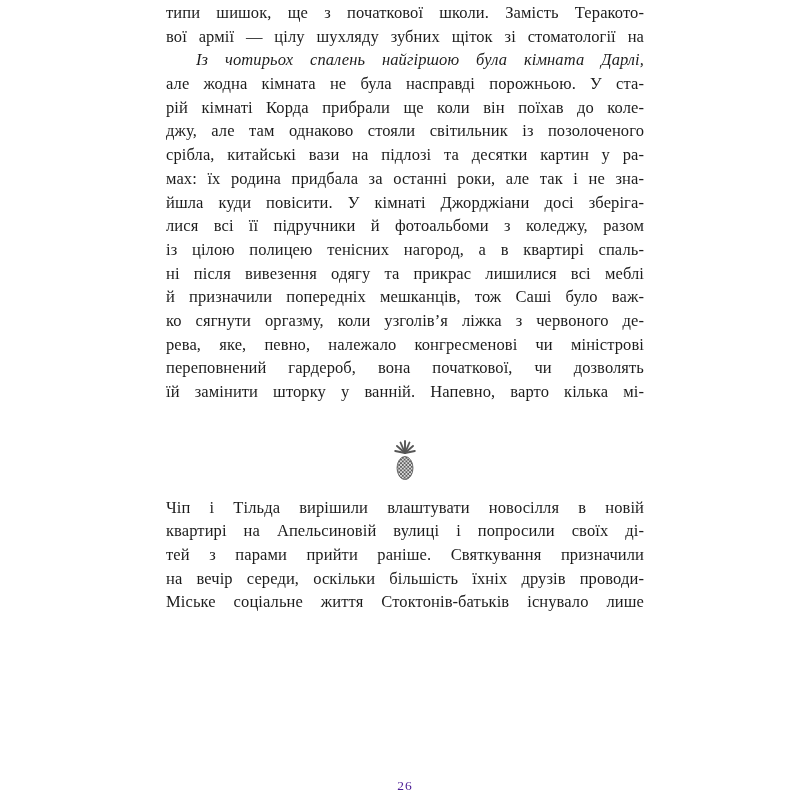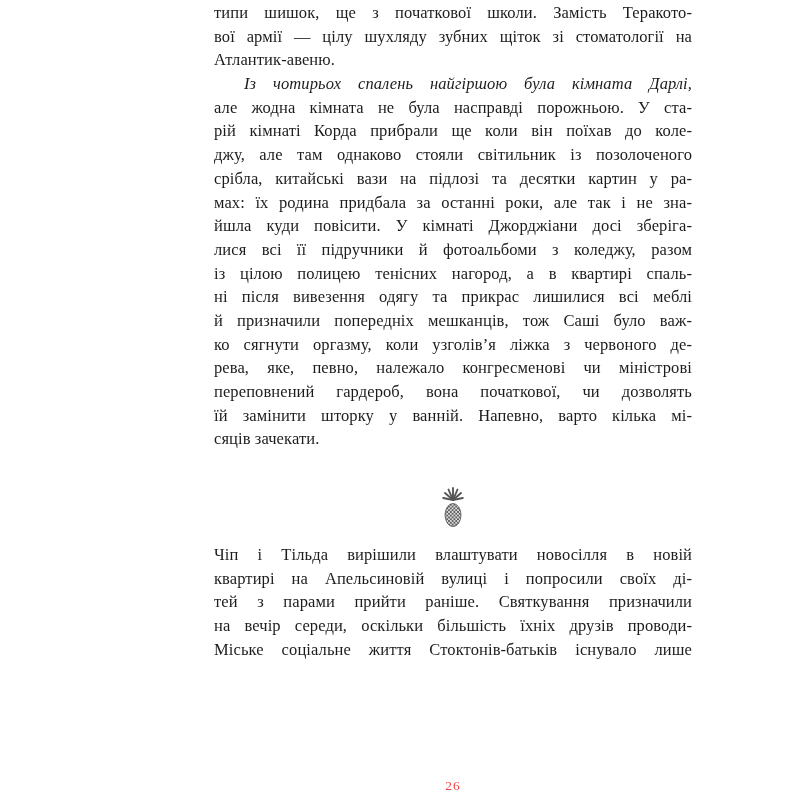--- a/index.html
+++ b/index.html
@@ -7,21 +7,20 @@
     width: 800px; height: 800px;
     background: #ffffff;
     position: relative;
     overflow: hidden;
     font-family: "Liberation Serif", "DejaVu Serif", serif;
   }
   .page {
     position: absolute;
     inset: 0;
     background: #ffffff;
-    margin-left: 48px;
   }
   .text-block {
     position: absolute;
     left: 166px;
     top: 1px;
     width: 478px;
     color: #1c1c1c;
   }
   .section { display: block; }
   .line {
@@ -50,51 +49,49 @@
   }
   .footer {
     position: absolute;
     left: 166px;
     top: 776px;
     width: 478px;
     text-align: center;
   }
   .page-number {
     font-size: 13.5px;
-    color: #ef4444;
+    color: #4c1d95;
     letter-spacing: 1px;
   }
 </style>
 </head>
 <body>
 
 <div class="page">
   <div class="text-block">
 
     <div class="section">
 
     <div class="line">типи шишок, ще з початкової школи. Замість Теракото-</div>
         <div class="line">вої армії — цілу шухляду зубних щіток зі стоматології на</div>
-        <div class="line last">Атлантик-авеню.</div>
         <div class="line indent">Із чотирьох спалень найгіршою була кімната Дарлі,</div>
         <div class="line">але жодна кімната не була насправді порожньою. У ста-</div>
         <div class="line">рій кімнаті Корда прибрали ще коли він поїхав до коле-</div>
         <div class="line">джу, але там однаково стояли світильник із позолоченого</div>
         <div class="line">срібла, китайські вази на підлозі та десятки картин у ра-</div>
         <div class="line">мах: їх родина придбала за останні роки, але так і не зна-</div>
         <div class="line">йшла куди повісити. У кімнаті Джорджіани досі зберіга-</div>
         <div class="line">лися всі її підручники й фотоальбоми з коледжу, разом</div>
         <div class="line">із цілою полицею тенісних нагород, а в квартирі спаль-</div>
         <div class="line">ні після вивезення одягу та прикрас лишилися всі меблі</div>
         <div class="line">й призначили попередніх мешканців, тож Саші було важ-</div>
         <div class="line">ко сягнути оргазму, коли узголів’я ліжка з червоного де-</div>
         <div class="line">рева, яке, певно, належало конгресменові чи міністрові</div>
         <div class="line">переповнений гардероб, вона початкової, чи дозволять</div>
         <div class="line">їй замінити шторку у ванній. Напевно, варто кілька мі-</div>
-        <div class="line last">сяців зачекати.</div>
       </div>
 
     <div class="ornament-row">
       <svg width="26" height="44" viewBox="0 0 26 44" aria-hidden="true">
         <defs>
           <pattern id="pp-tex" width="3.6" height="3.6" patternUnits="userSpaceOnUse">
             <rect width="3.6" height="3.6" fill="#5f5f5f"></rect>
             <path d="M0,0 L3.6,3.6 M3.6,0 L0,3.6" stroke="#ffffff" stroke-width="0.7"></path>
           </pattern>
         </defs>

